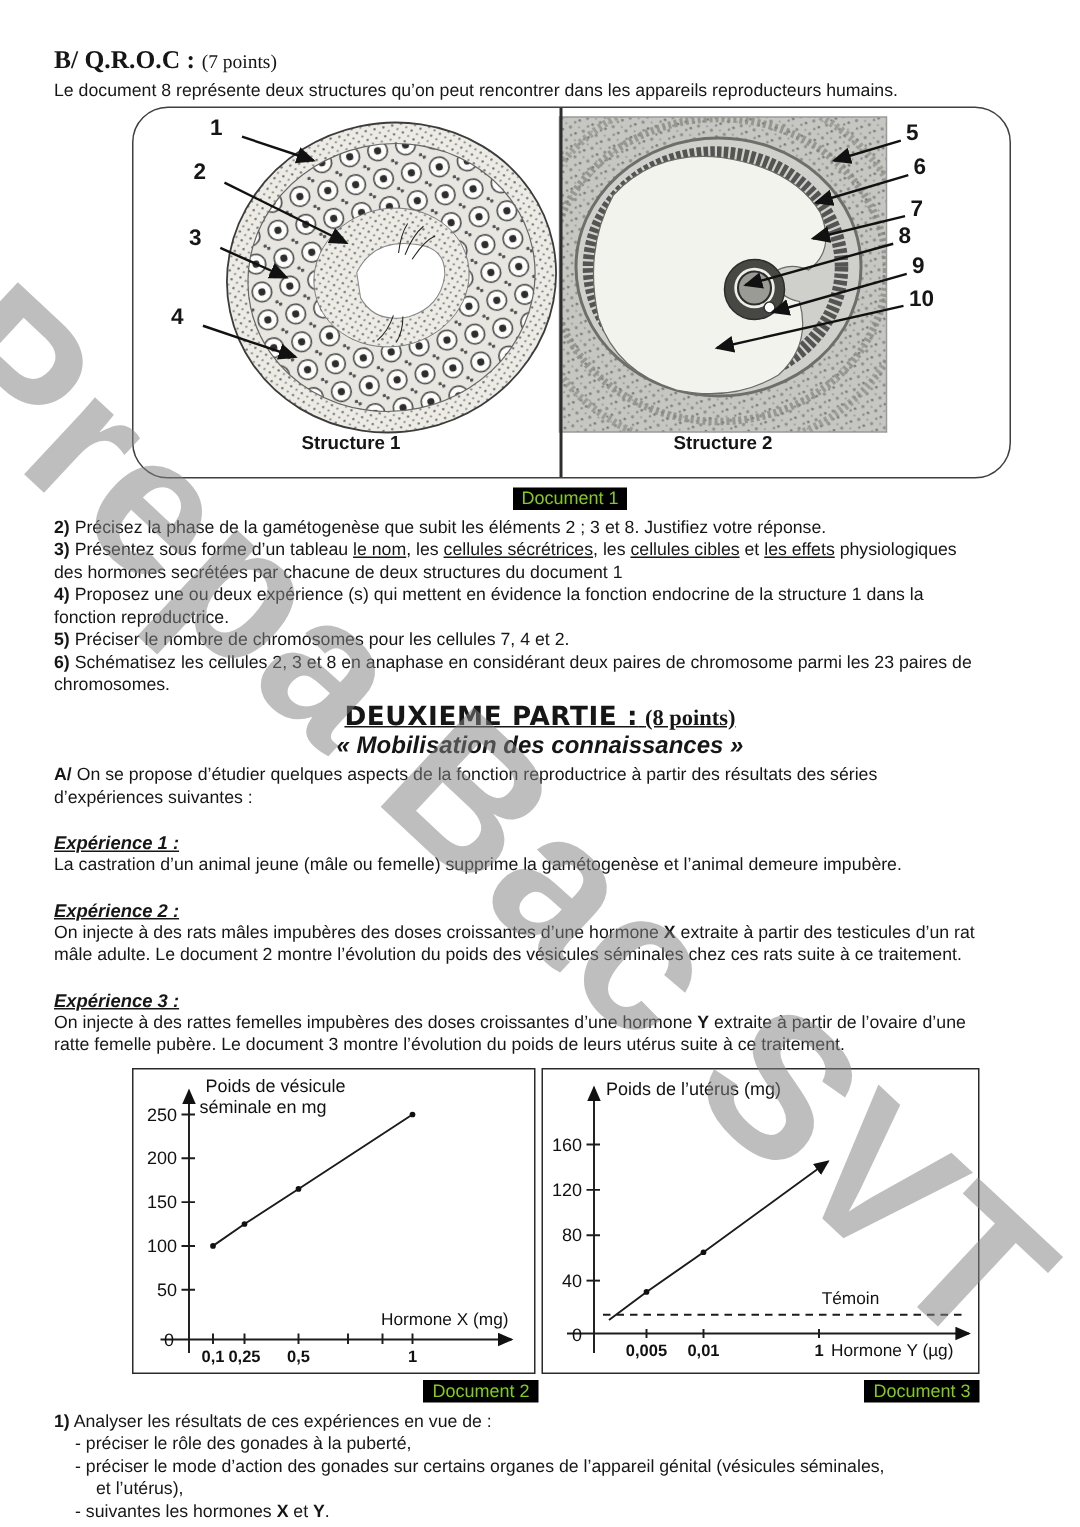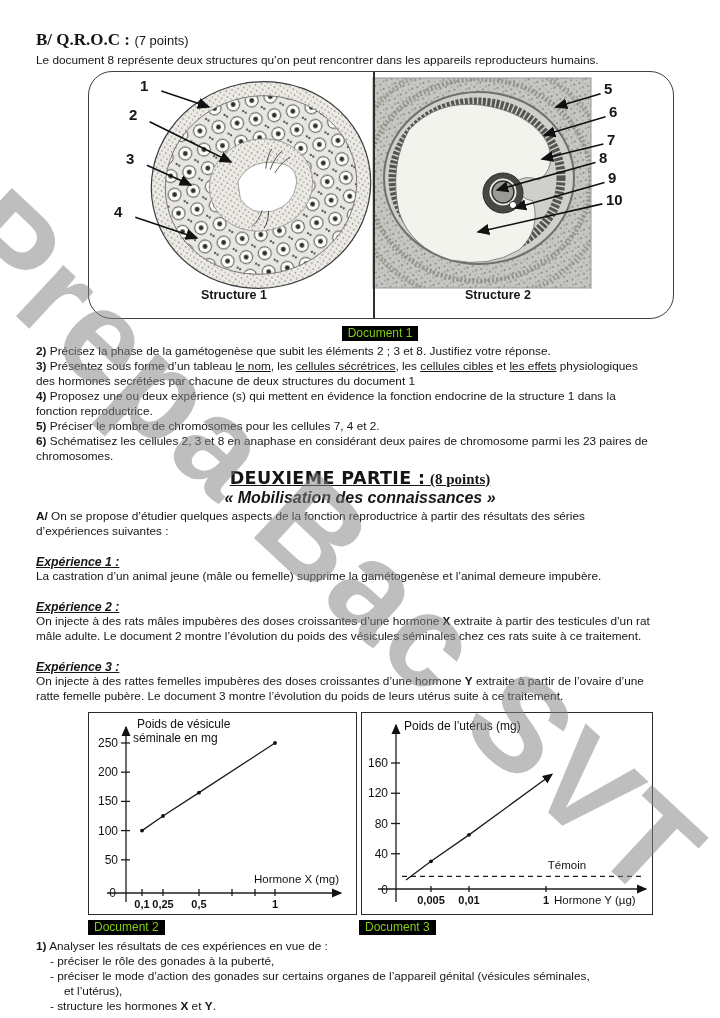--- a/index.html
+++ b/index.html
@@ -3,30 +3,30 @@
 <meta charset="utf-8">
 <style>
   html,body{margin:0;padding:0;background:#ffffff;}
   .page{position:relative;width:720px;height:1018px;background:#fff;overflow:hidden;
         font-family:"Liberation Sans",sans-serif;color:#161616;}
   .content{padding:30px 36px 0 36px;}
   .b{font-weight:bold;}
   .u{text-decoration:underline;}
   .title-row{margin-bottom:3px;}
   .qroc{font-family:"Liberation Serif",serif;font-weight:bold;font-size:17px;}
-  .pts{font-size:13px;}
+  .pts{font-size:13px;font-family:Liberation Serif, serif;}
   .para{font-size:11.8px;line-height:15px;max-width:624px;}
   .intro-para{max-width:650px;}
   
   .fig-box{position:relative;width:584px;height:246px;margin-left:52px;margin-top:3px;
            border:1.6px solid #3f3f3f;border-radius:24px;background:#fff;}
   .fig-divider{position:absolute;left:284px;top:0;bottom:0;width:1.6px;background:#2e2e2e;}
   .fig-svg{position:absolute;left:0;top:0;}
   .fig-caption{position:absolute;font-size:12.5px;font-weight:bold;text-align:center;width:170px;top:216px;}
-  .cap1{left:60px;} .cap2{left:324px;}
+  .cap1{left:60px;} .cap2{left:308px;}
   .callout-num{position:absolute;font-size:15px;font-weight:bold;line-height:18px;width:22px;}
   .callout-arrow{stroke:#111;stroke-width:1.6;}
   
   .doc-label{display:inline-block;background:#000;color:#84cc16;font-size:12px;line-height:15px;padding:0 6px;}
   .doc1-label-row{width:584px;margin-left:52px;text-align:center;margin-top:4px;margin-bottom:3px;}
   .q-block{margin-top:1px;}
   .qn{font-weight:bold;}
   
   .part2-head{text-align:center;margin-top:4px;}
   .part2-underline{text-decoration:underline;}
@@ -34,21 +34,21 @@
   .part2-points{font-family:"Liberation Serif",serif;font-weight:bold;font-size:15px;}
   .part2-sub{text-align:center;font-size:16px;font-weight:bold;font-style:italic;margin-top:1px;margin-bottom:2px;}
   .exp-label{font-size:12.3px;font-weight:bold;font-style:italic;text-decoration:underline;margin-top:16px;}
   
   .charts-row{display:flex;gap:4px;margin-left:52px;margin-top:8px;}
   .chart-box{border:1.8px solid #2b2b2b;background:#fff;}
   svg text{font-family:"Liberation Sans",sans-serif;fill:#111;}
   .ax{stroke:#1c1c1c;stroke-width:1.3;fill:none;}
   .dataline{stroke:#1c1c1c;stroke-width:1.3;fill:none;}
   .doc-labels-row{display:flex;margin-left:52px;margin-top:2px;}
-  .doc-label-cell{text-align:left;}
+  .doc-label-cell{text-align:right;}
   .cell2{width:271px;} .cell3{width:294px;}
   .final-q{margin-top:4px;}
   .bullet{padding-left:14px;}
   .indent2{padding-left:28px;}
   
   .watermark{position:absolute;left:26px;top:160px;font-size:132px;font-weight:700;
              color:rgba(130,130,130,0.52);transform:rotate(43deg);transform-origin:0 0;
              white-space:nowrap;z-index:40;pointer-events:none;letter-spacing:2px;
              font-family:"Liberation Sans",sans-serif;}
 </style>
@@ -275,17 +275,17 @@
     </div>
 
     <div class="para final-q">
       <span class="qn">1)</span>
       <span>Analyser les résultats de ces expériences en vue de :</span>
     </div>
     <div>
         <div class="para bullet"><span>- préciser le rôle des gonades à la puberté,</span></div>
         <div class="para bullet"><span>- préciser le mode d’action des gonades sur certains organes de l’appareil génital (vésicules séminales,</span></div>
         <div class="para bullet indent2"><span>et l’utérus),</span></div>
-        <div class="para bullet"><span>- structure les hormones </span><span class="b">X</span><span> et </span><span class="b">Y</span><span>.</span></div>
+        <div class="para bullet"><span>- suivantes les hormones </span><span class="b">X</span><span> et </span><span class="b">Y</span><span>.</span></div>
       </div>
 
   </div>
 </div>
 
 </body></html>

